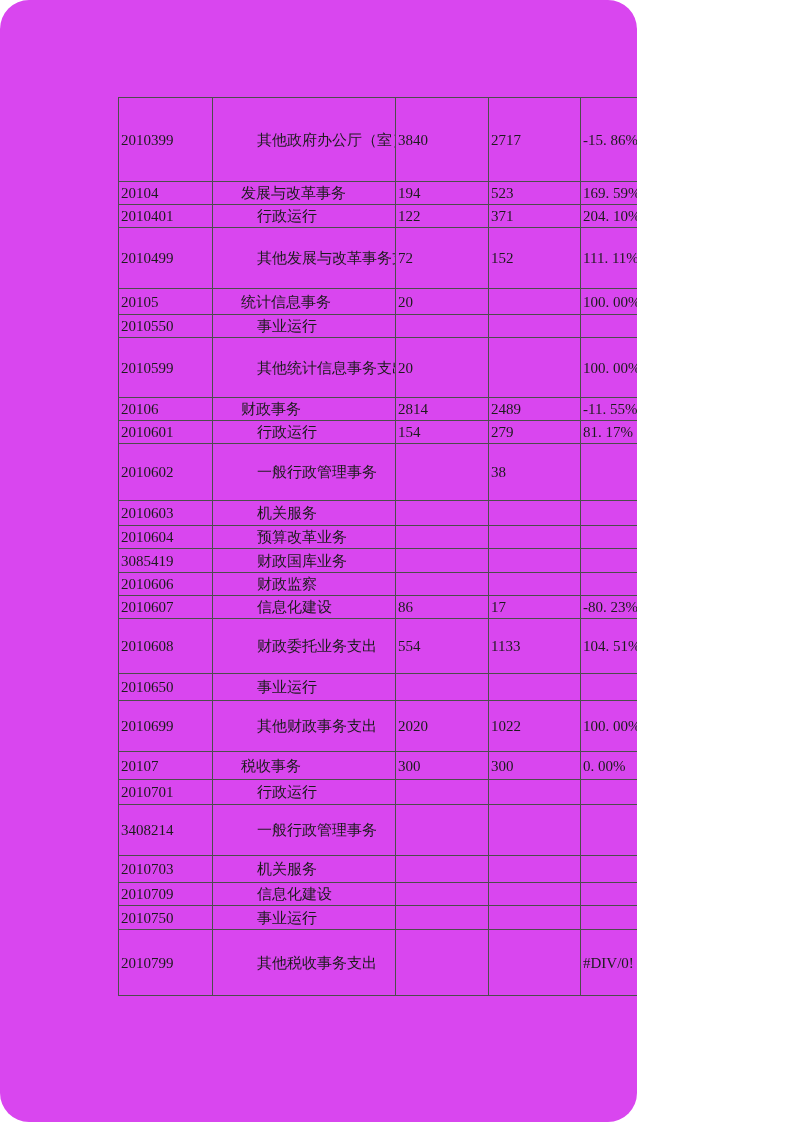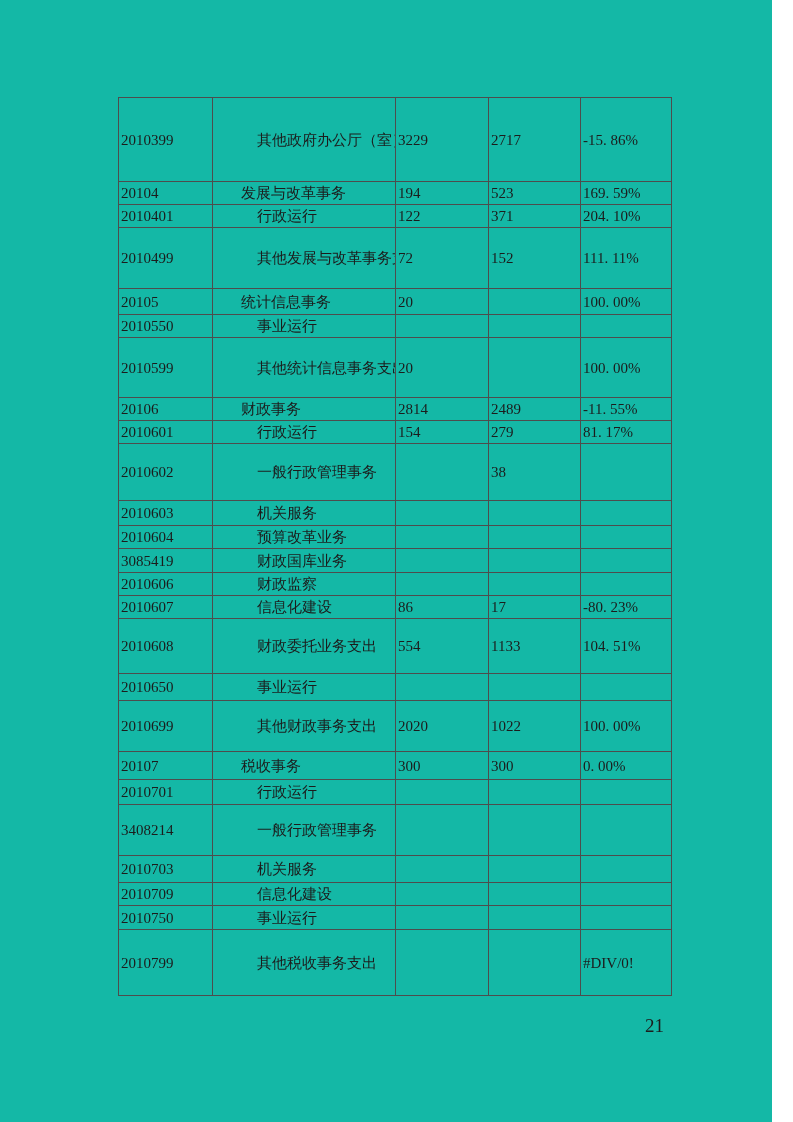--- a/index.html
+++ b/index.html
@@ -2,26 +2,27 @@
 <html><head>
 <meta charset="utf-8">
 <style>
   html, body {
     margin: 0;
     padding: 0;
     background: #ffffff;
   }
   .page {
     position: relative;
-    width: 772px;
+    width: 637px;
     height: 1122px;
-    background: #14b8a6;
+    background: #d946ef;
     overflow: hidden;
     font-family: "Liberation Serif", "DejaVu Serif", serif;
     color: #1c1c1c;
+    border-radius: 29px;
   }
   table.budget {
     position: absolute;
     left: 118px;
     top: 97px;
     width: 553px;
     border-collapse: collapse;
     table-layout: fixed;
   }
   table.budget td {
@@ -68,21 +69,21 @@
       <col style="width:94px">
       <col style="width:183px">
       <col style="width:93px">
       <col style="width:92px">
       <col style="width:91px">
     </colgroup>
     <tbody>
         <tr style="height: 84px;">
           <td class="cell-code">2010399</td>
           <td class="cell-name lvl2">其他政府办公厅（室）及相关机构事务支出</td>
-          <td class="cell-num">3229</td>
+          <td class="cell-num">3840</td>
           <td class="cell-num">2717</td>
           <td class="cell-num">-15. 86%</td>
         </tr>
         <tr style="height: 22px;">
           <td class="cell-code">20104</td>
           <td class="cell-name lvl1">发展与改革事务</td>
           <td class="cell-num">194</td>
           <td class="cell-num">523</td>
           <td class="cell-num">169. 59%</td>
         </tr>

